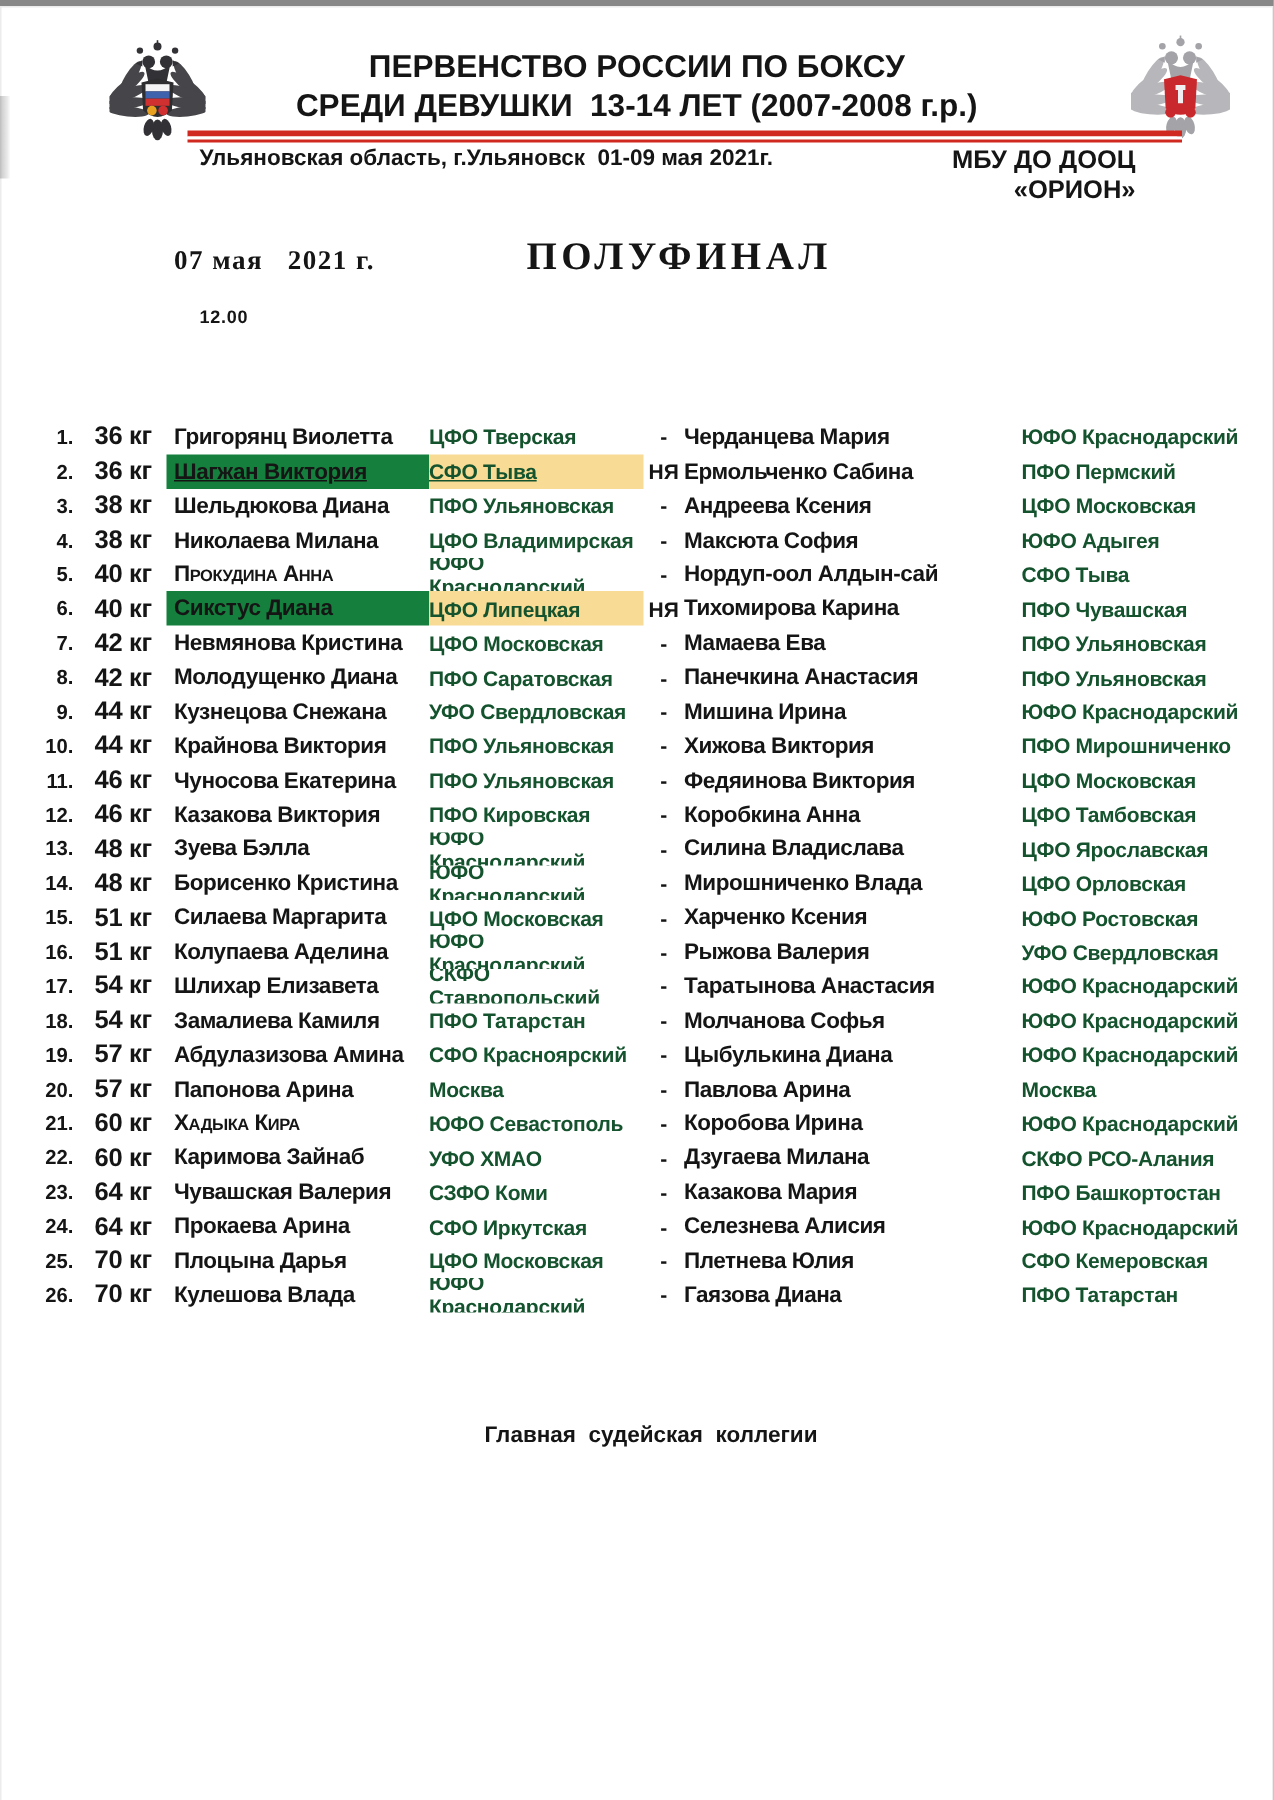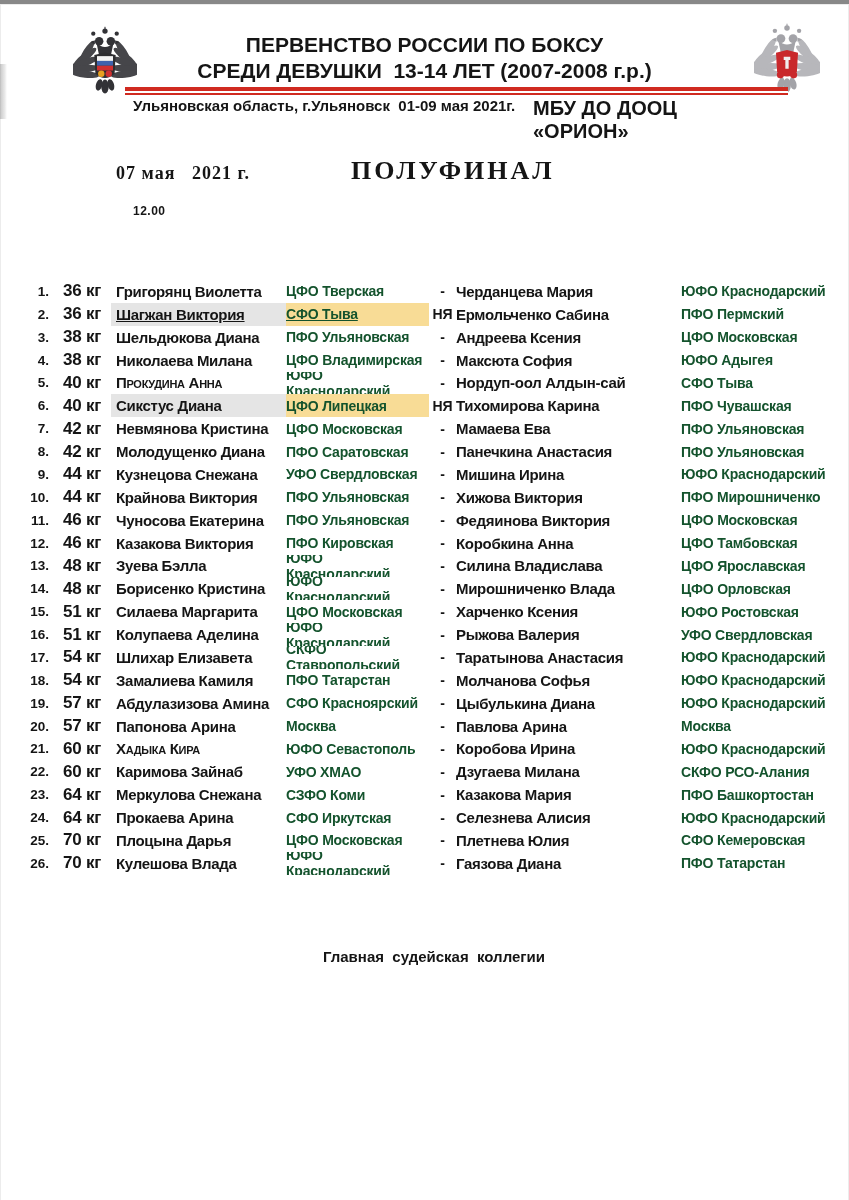--- a/index.html
+++ b/index.html
@@ -18,21 +18,21 @@
 
   .title-block { position:absolute; left:140px; right:140px; top:28px; text-align:center; }
   .title-line { font-weight:bold; font-size:21px; line-height:26px; letter-spacing:0px; }
 
   .red-rule { position:absolute; left:125px; width:663px; top:83px; }
   .red-rule .thick { height:4px; background:#d02a20; }
   .red-rule .gap   { height:2px; background:#fff; }
   .red-rule .thin  { height:2px; background:#d02a20; }
 
   .venue { position:absolute; left:133px; top:93px; font-weight:bold; font-size:15px;text-align:right; }
-  .org   { position:absolute; left:533px; width:192px; top:93px; font-weight:bold; font-size:20px; text-align:left; }
+  .org   { position:absolute; left:565px; width:192px; top:93px; font-weight:bold; font-size:17px; text-align:right; }
 
   
   .session-date {
     position:absolute; left:116px; top:159px;
     font-family:"Liberation Serif", serif; font-weight:bold;
     font-size:18px; letter-spacing:1px;
   }
   .session-time {
     position:absolute; left:133px; top:200px;
     font-weight:bold; font-size:12px; letter-spacing:0.5px;
@@ -49,21 +49,21 @@
     height:22.88px; display:grid; align-items:center;
     grid-template-columns:47px 53px 170px 143px 27px 225px 1fr;
     padding-left:16px;
   }
   .bout-row > div { display:flex; align-items:center; height:100%; overflow:hidden; }
   .c-num    { justify-content:flex-end; padding-right:14px; font-weight:bold; font-size:13.5px; }
   .c-weight { font-weight:bold; font-size:17px; letter-spacing:-0.2px; }
   .c-name   { font-weight:bold; font-size:15px; letter-spacing:-0.3px; }
   .c-region { font-size:14px; letter-spacing:-0.2px; color:#14532d;font-weight:bold; }
   .c-status { justify-content:center; font-weight:bold; font-size:14px; }
-  .highlight .c-name1   { background:#e5e5e5; margin-left:-5px; padding-left:5px; }
+  .highlight .c-name1   { background:#15803d; margin-left:-5px; padding-left:5px; }
   .highlight .c-region1 { background:#f8dc96; }
   .underline .c-name1 span, .underline .c-region1 span { text-decoration:underline; }
   .smallcaps .c-name1 { font-variant:small-caps; }
 
   
   .signature {
     position:absolute; left:0; width:868px; top:944px; text-align:center;
     font-weight:bold; font-size:15px;
   }
 
@@ -699,21 +699,21 @@
   </div>
 
   <div class="bout-row">
     <div class="c-num">
           <span>23.</span>
         </div>
     <div class="c-weight">
           <span>64 кг</span>
         </div>
     <div class="c-name c-name1">
-          <span>Меркулова Снежана</span>
+          <span>Чувашская Валерия</span>
         </div>
     <div class="c-region c-region1">
           <span>СЗФО Коми</span>
         </div>
     <div class="c-status">
           <span>-</span>
         </div>
     <div class="c-name c-name2">
           <span>Казакова Мария</span>
         </div>

